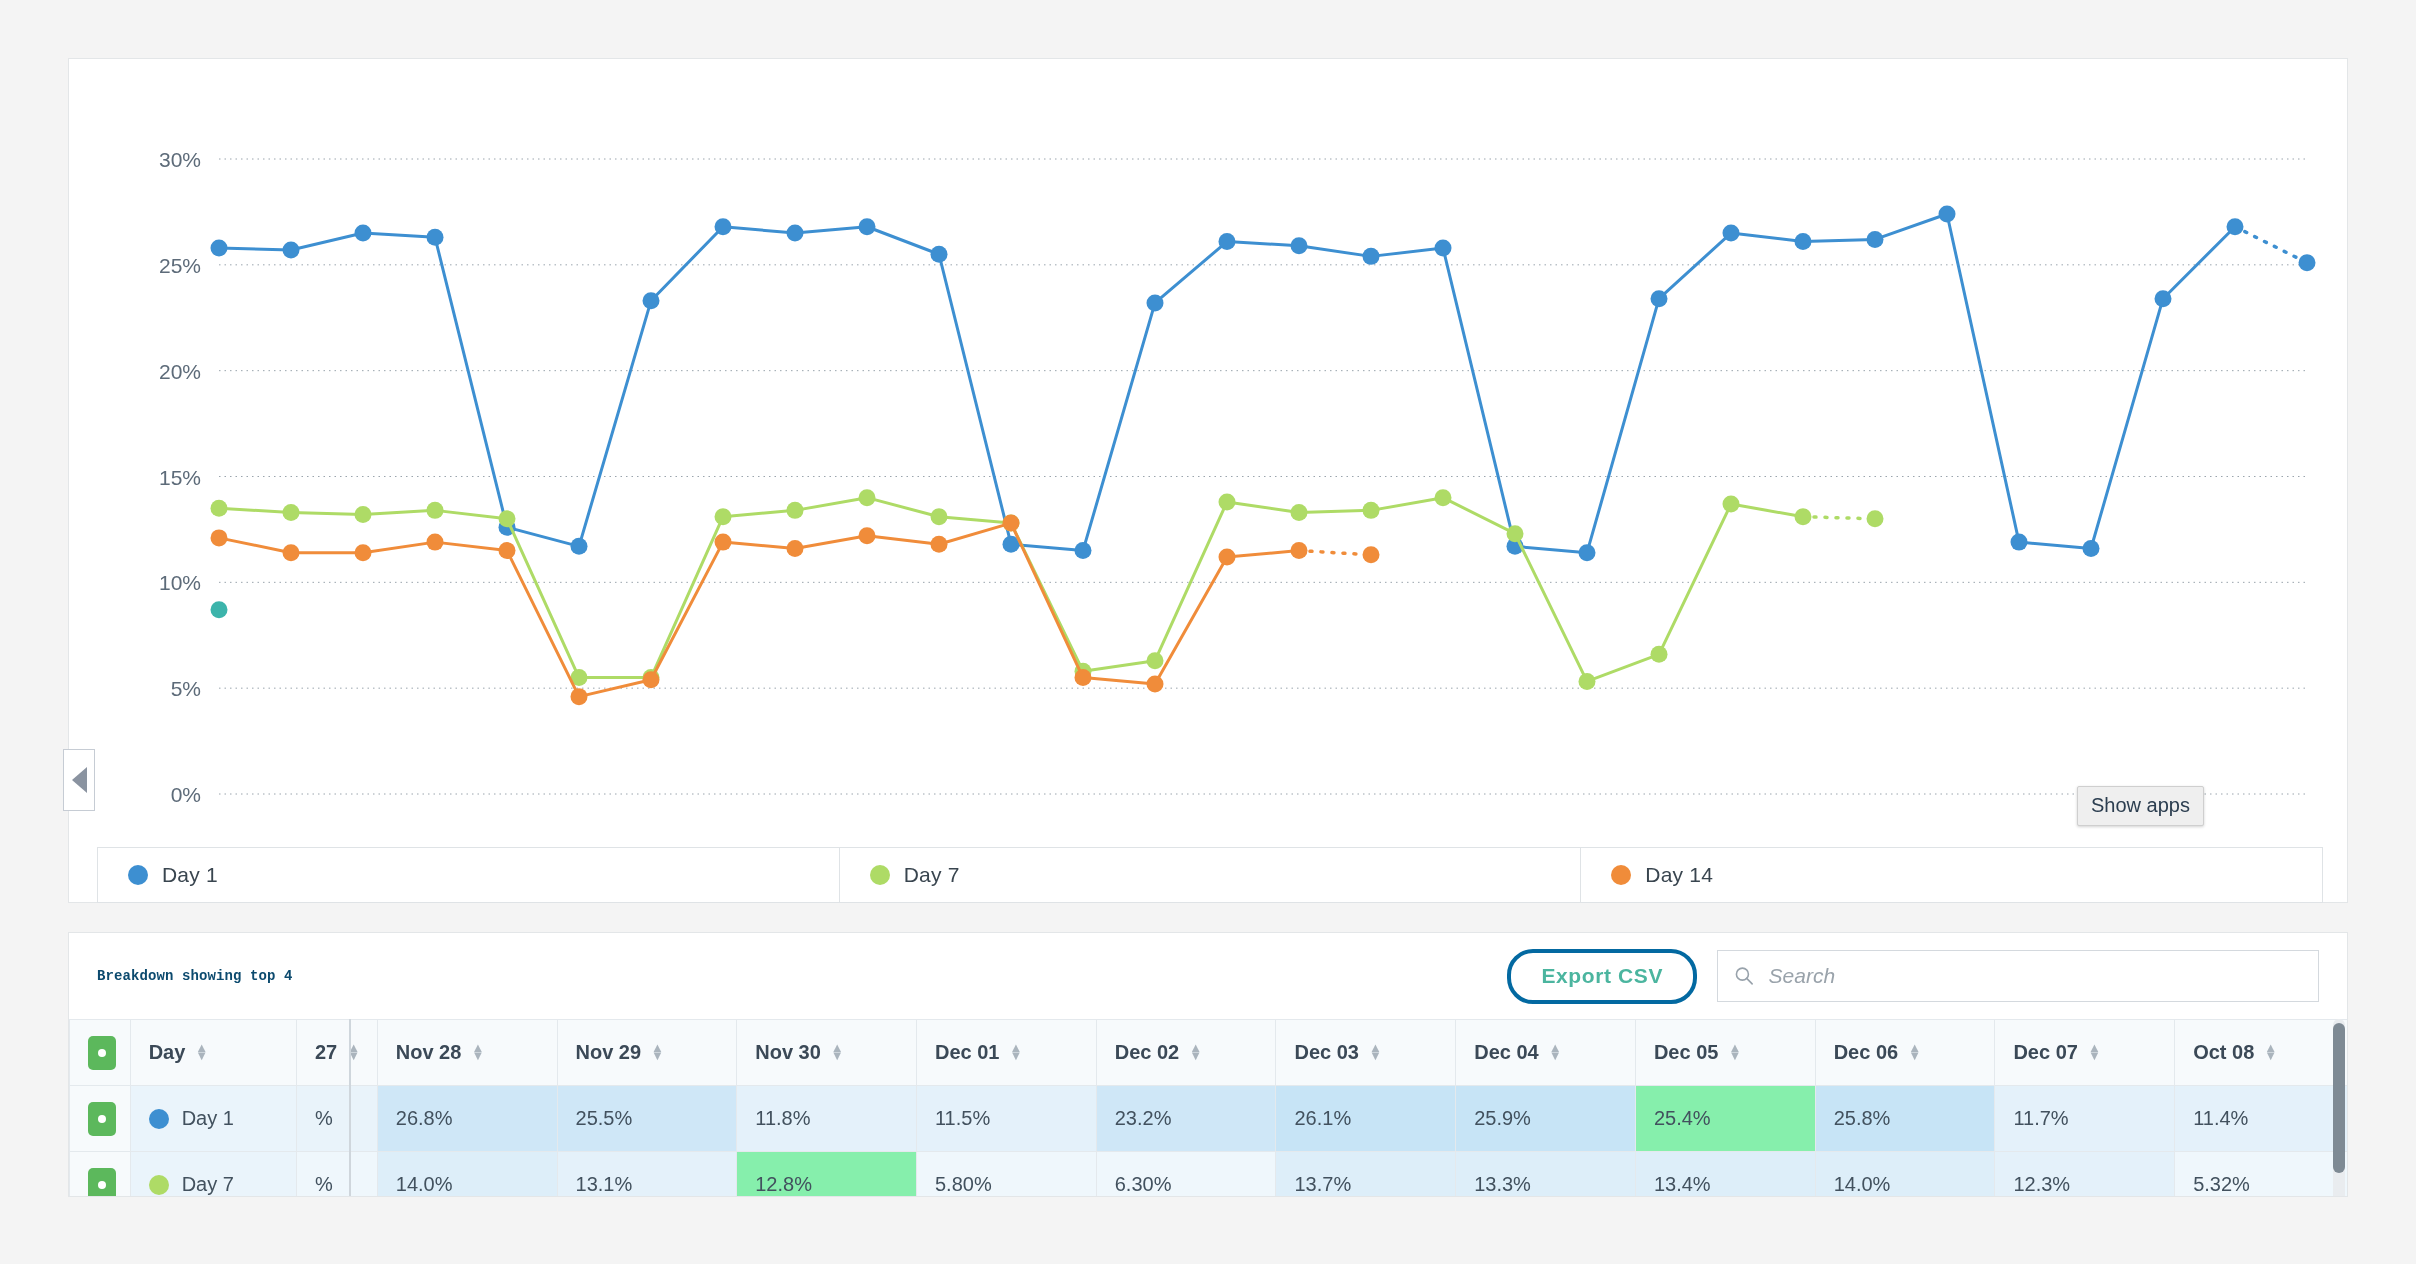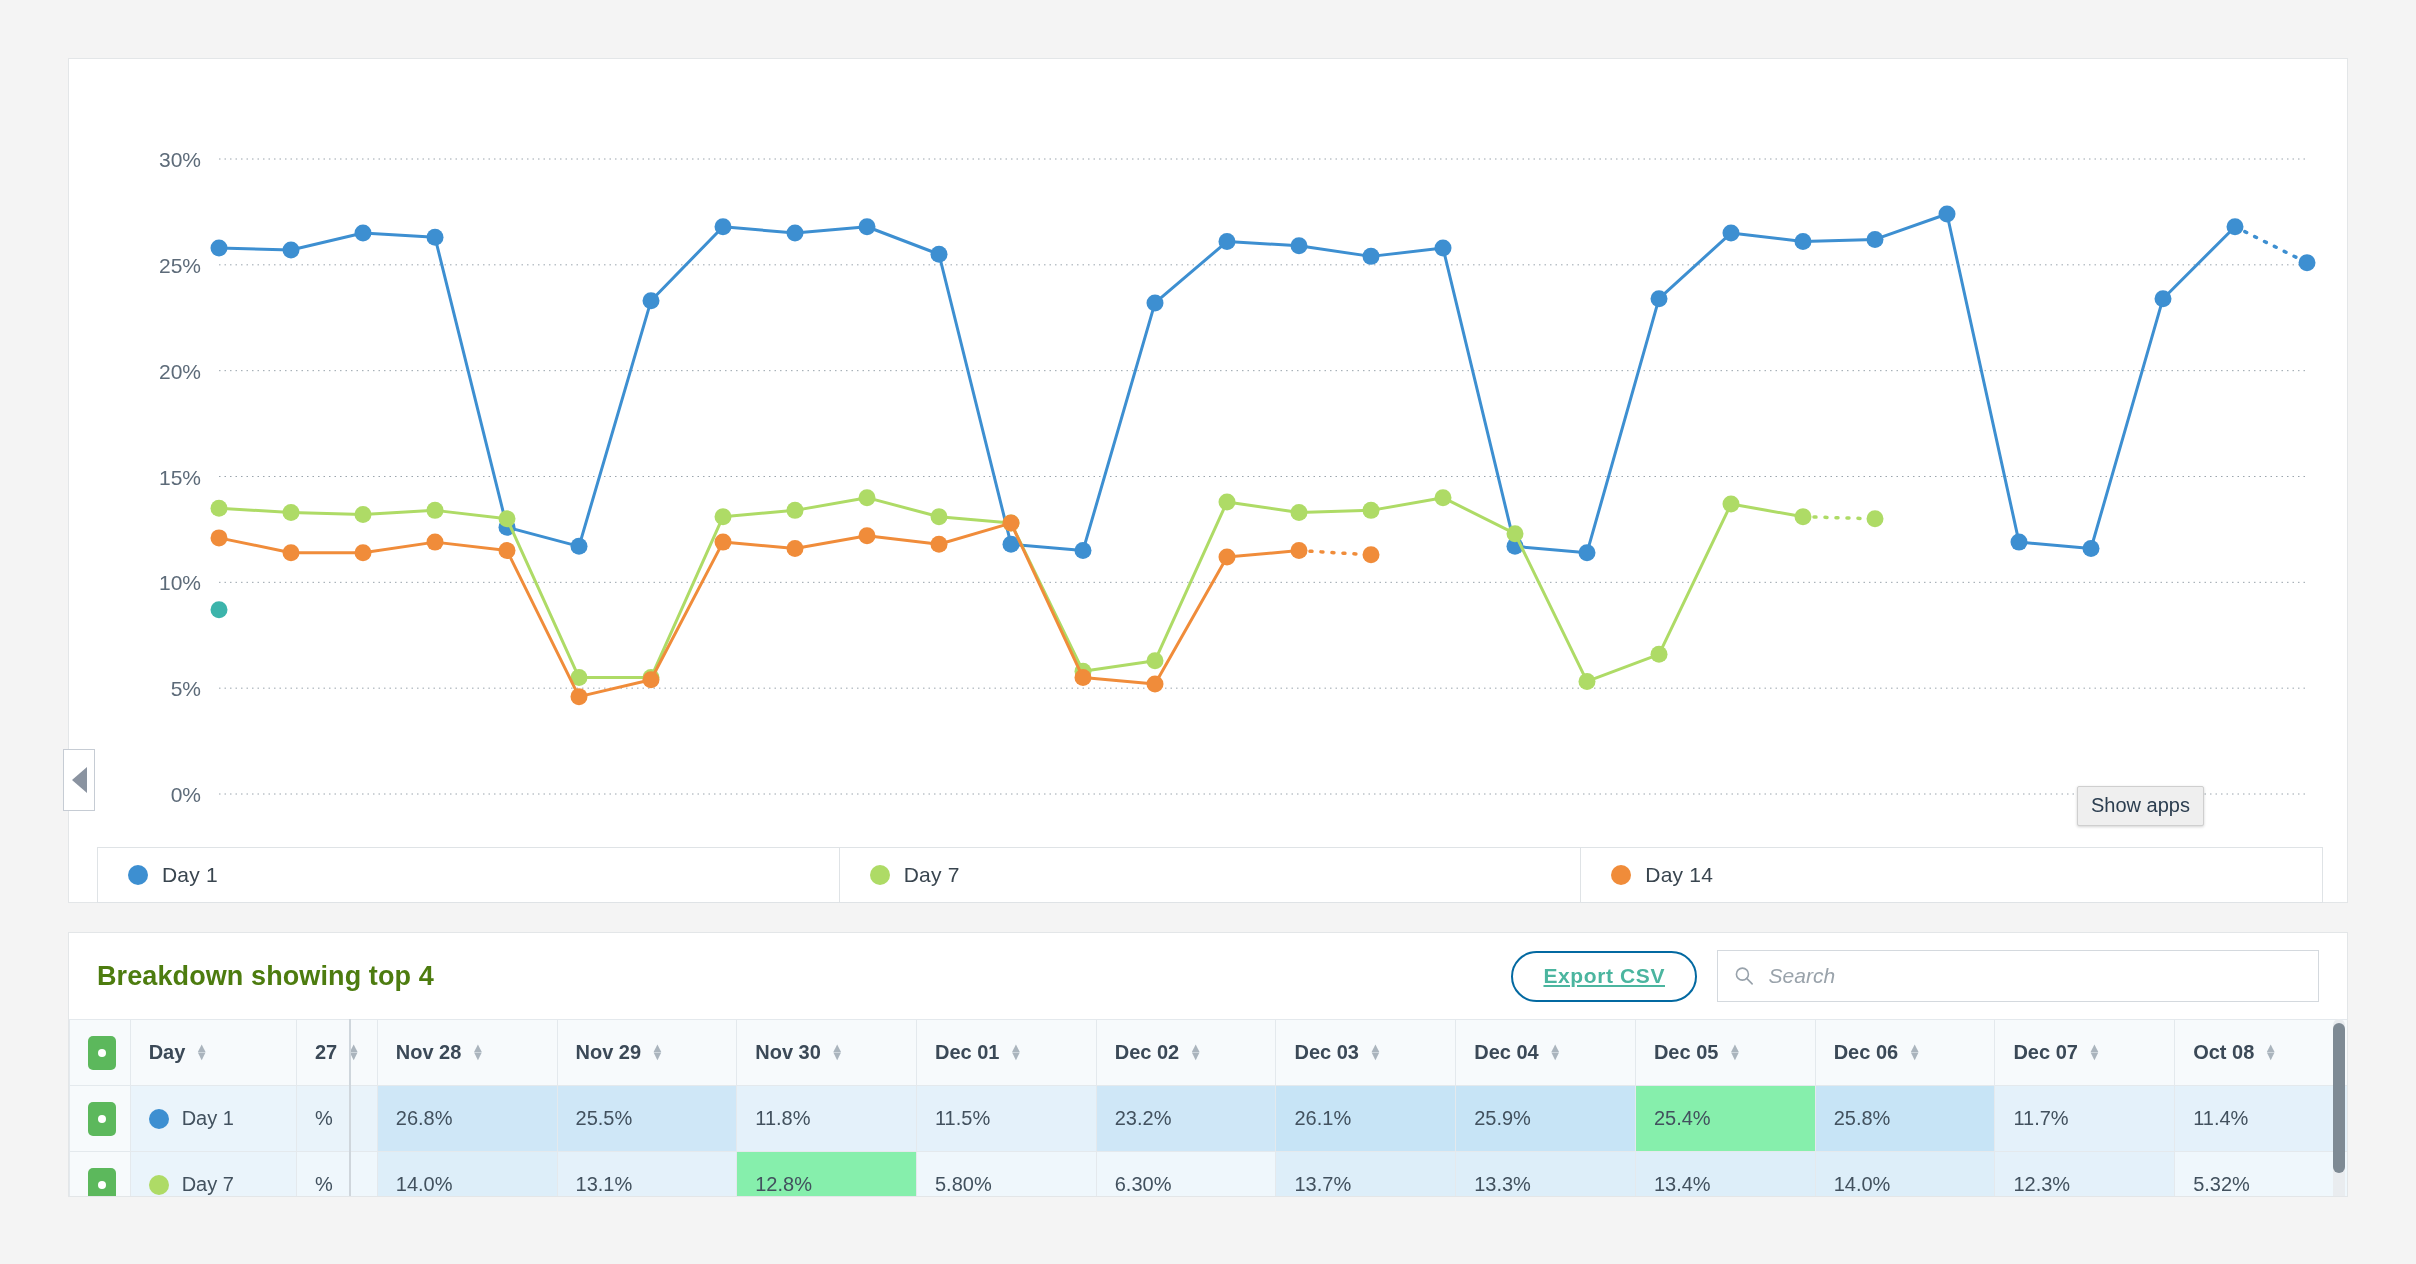--- a/index.html
+++ b/index.html
@@ -123,42 +123,42 @@
   }
   .table-toolbar {
     position: relative;
     height: 86px;
     display: flex;
     align-items: center;
     padding: 0 28px;
     box-sizing: border-box;
   }
   .breakdown-title {
-    font-size: 27px;
+    font-size: 14px;
     font-weight: bold;
-    color: #4d7c0f;
+    color: #0c4a6e;
     letter-spacing: .1px;
+    font-family: Liberation Mono, monospace;
   }
   .toolbar-right {
     margin-left: auto;
     display: flex;
     align-items: center;
   }
   .export-btn {
-    border: 2px solid #0369a1;
+    border: 4px solid #0369a1;
     color: #4bb59f;
     background: #fff;
     border-radius: 26px;
     font-size: 21px;
     font-weight: bold;
     letter-spacing: .6px;
     padding: 11px 30px 12px 30px;
     cursor: pointer;
     font-family: "Liberation Sans", sans-serif;
-    text-decoration: underline;
   }
   .search-box {
     margin-left: 20px;
     width: 602px;
     height: 52px;
     border: 1px solid #d4d9de;
     background: #fff;
     display: flex;
     align-items: center;
     padding: 1px 16px;

